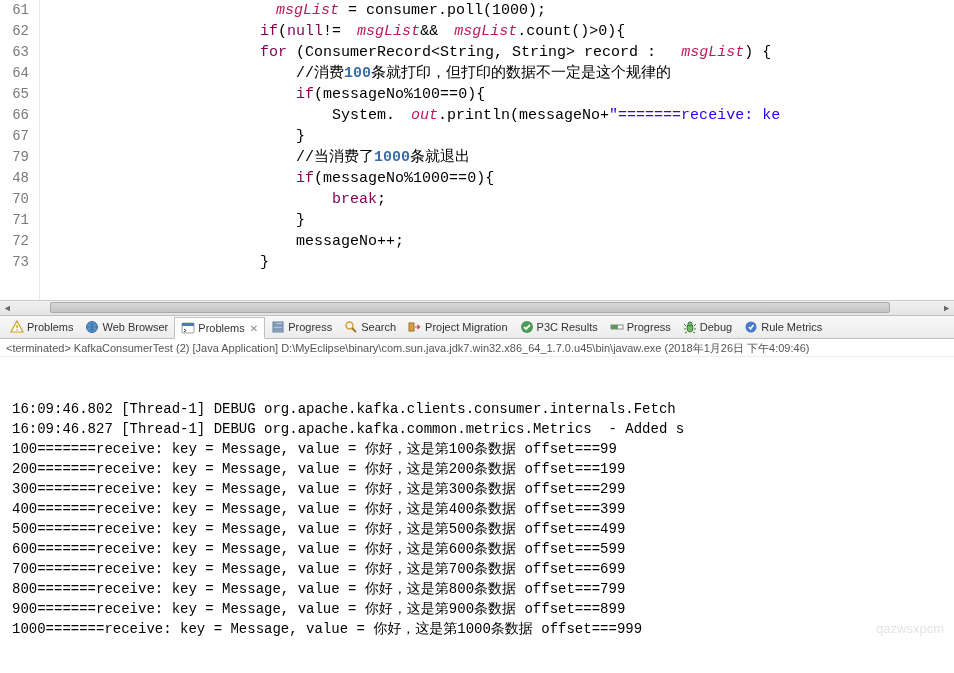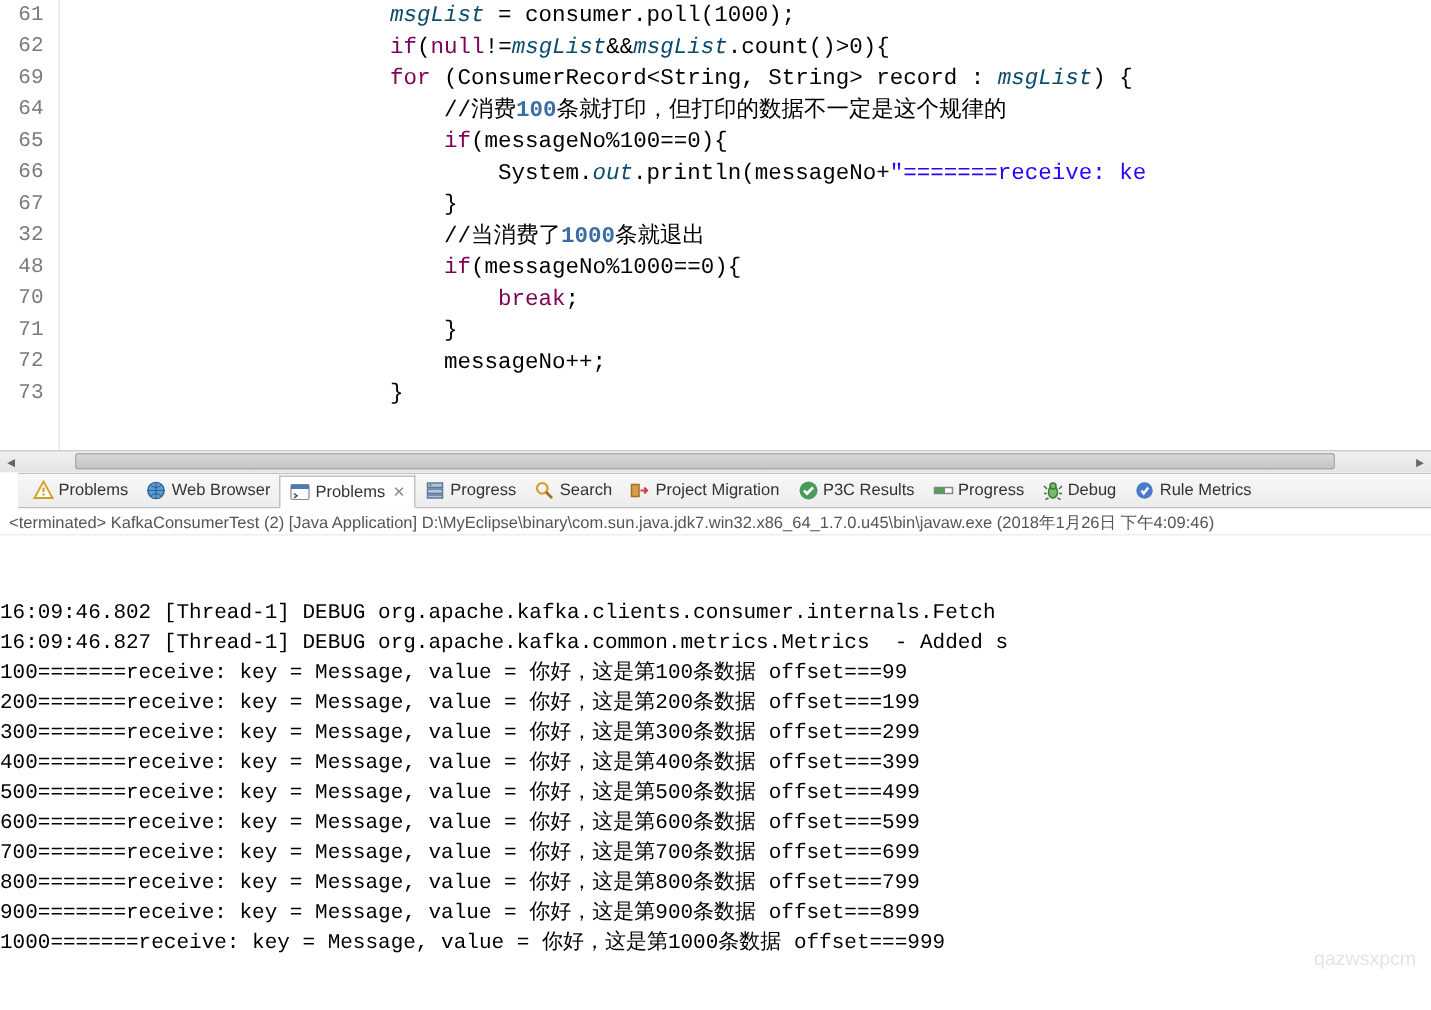--- a/index.html
+++ b/index.html
@@ -35,21 +35,21 @@
 .code {
   padding-left: 4px;
   font-size: 15px;
   line-height: 21px;
   white-space: pre;
   font-family: "Consolas", "Courier New", monospace;
 }
 .kw { color: #7f0055; font-weight: normal; }
 .str { color: #2a00ff; }
 .com { color: #000000; }
-.field { color: #0c4a6e; font-style: italic; }
+.field { color: #be185d; font-style: italic; margin-left: 16px; }
 .num-sp { color: #3a6ea5; font-weight: bold;}
 .hscroll {
   height: 15px;
   background: linear-gradient(#f0f0f0, #e4e4e4);
   border-top: 1px solid #ccc;
   position: relative;
 }
 .hscroll .thumb {
   position: absolute;
   left: 50px;
@@ -72,21 +72,20 @@
 .tabs-bar {
   height: 24px;
   background: linear-gradient(#f8f8f8, #ececec);
   border-top: 1px solid #c0c0c0;
   border-bottom: 1px solid #c0c0c0;
   display: flex;
   align-items: center;
   font-family: "Segoe UI", Tahoma, sans-serif;
   font-size: 11px;
   padding-left: 4px;
-  margin-left: 12px;
 }
 .tab {
   display: flex;
   align-items: center;
   padding: 0 6px;
   height: 22px;
   gap: 3px;
   cursor: pointer;
   color: #333;
 }
@@ -110,50 +109,50 @@
   color: #555;
   padding: 2px 6px;
   background: #fff;
   border-bottom: 1px solid #eee;
 }
 
 .console {
   font-family: "Consolas", "Courier New", monospace;
   font-size: 14px;
   line-height: 20px;
-  padding: 2px 0;
+  padding: 2px 12px;
   white-space: pre;
   overflow: hidden;
   height: 300px;
   position: relative;
 }
 .watermark {
   position: absolute;
   right: 10px;
-  bottom: 8px;
+  bottom: 18px;
   color: rgba(128,128,128,0.22);
   font-family: Tahoma, sans-serif;
   font-size: 13px;
   pointer-events: none;
 }
 </style>
 </head>
 <body>
 
 <div class="editor-pane">
   <div class="code-area">
     <div class="gutter" id="gutter">
         <div>61</div>
         <div>62</div>
-        <div>69</div>
+        <div>63</div>
         <div>64</div>
         <div>65</div>
         <div>66</div>
         <div>67</div>
-        <div>32</div>
+        <div>79</div>
         <div>48</div>
         <div>70</div>
         <div>71</div>
         <div>72</div>
         <div>73</div>
       </div>
     <div class="code" id="code"><div>                        <span class="field">msgList</span><span> = consumer.poll(</span><span>1000</span><span>);</span></div><div>                        <span class="kw">if</span><span>(</span><span class="kw">null</span><span>!=</span><span class="field">msgList</span><span>&amp;&amp;</span><span class="field">msgList</span><span>.count()&gt;</span><span>0</span><span>){</span></div><div>                        <span class="kw">for</span><span> (ConsumerRecord&lt;String, String&gt; record : </span><span class="field">msgList</span><span>) {</span></div><div>                            <span class="com">//消费</span><span class="num-sp">100</span><span class="com">条就打印，但打印的数据不一定是这个规律的</span></div><div>                            <span class="kw">if</span><span>(messageNo%</span><span>100</span><span>==</span><span>0</span><span>){</span></div><div>                                <span>System.</span><span class="field">out</span><span>.println(messageNo+</span><span class="str">"=======receive: ke</span></div><div>                            <span>}</span></div><div>                            <span class="com">//当消费了</span><span class="num-sp">1000</span><span class="com">条就退出</span></div><div>                            <span class="kw">if</span><span>(messageNo%</span><span>1000</span><span>==</span><span>0</span><span>){</span></div><div>                                <span class="kw">break</span><span>;</span></div><div>                            <span>}</span></div><div>                            <span>messageNo++;</span></div><div>                        <span>}</span></div></div>
   </div>
   <div class="hscroll">
     <div class="arr l">◄</div>

